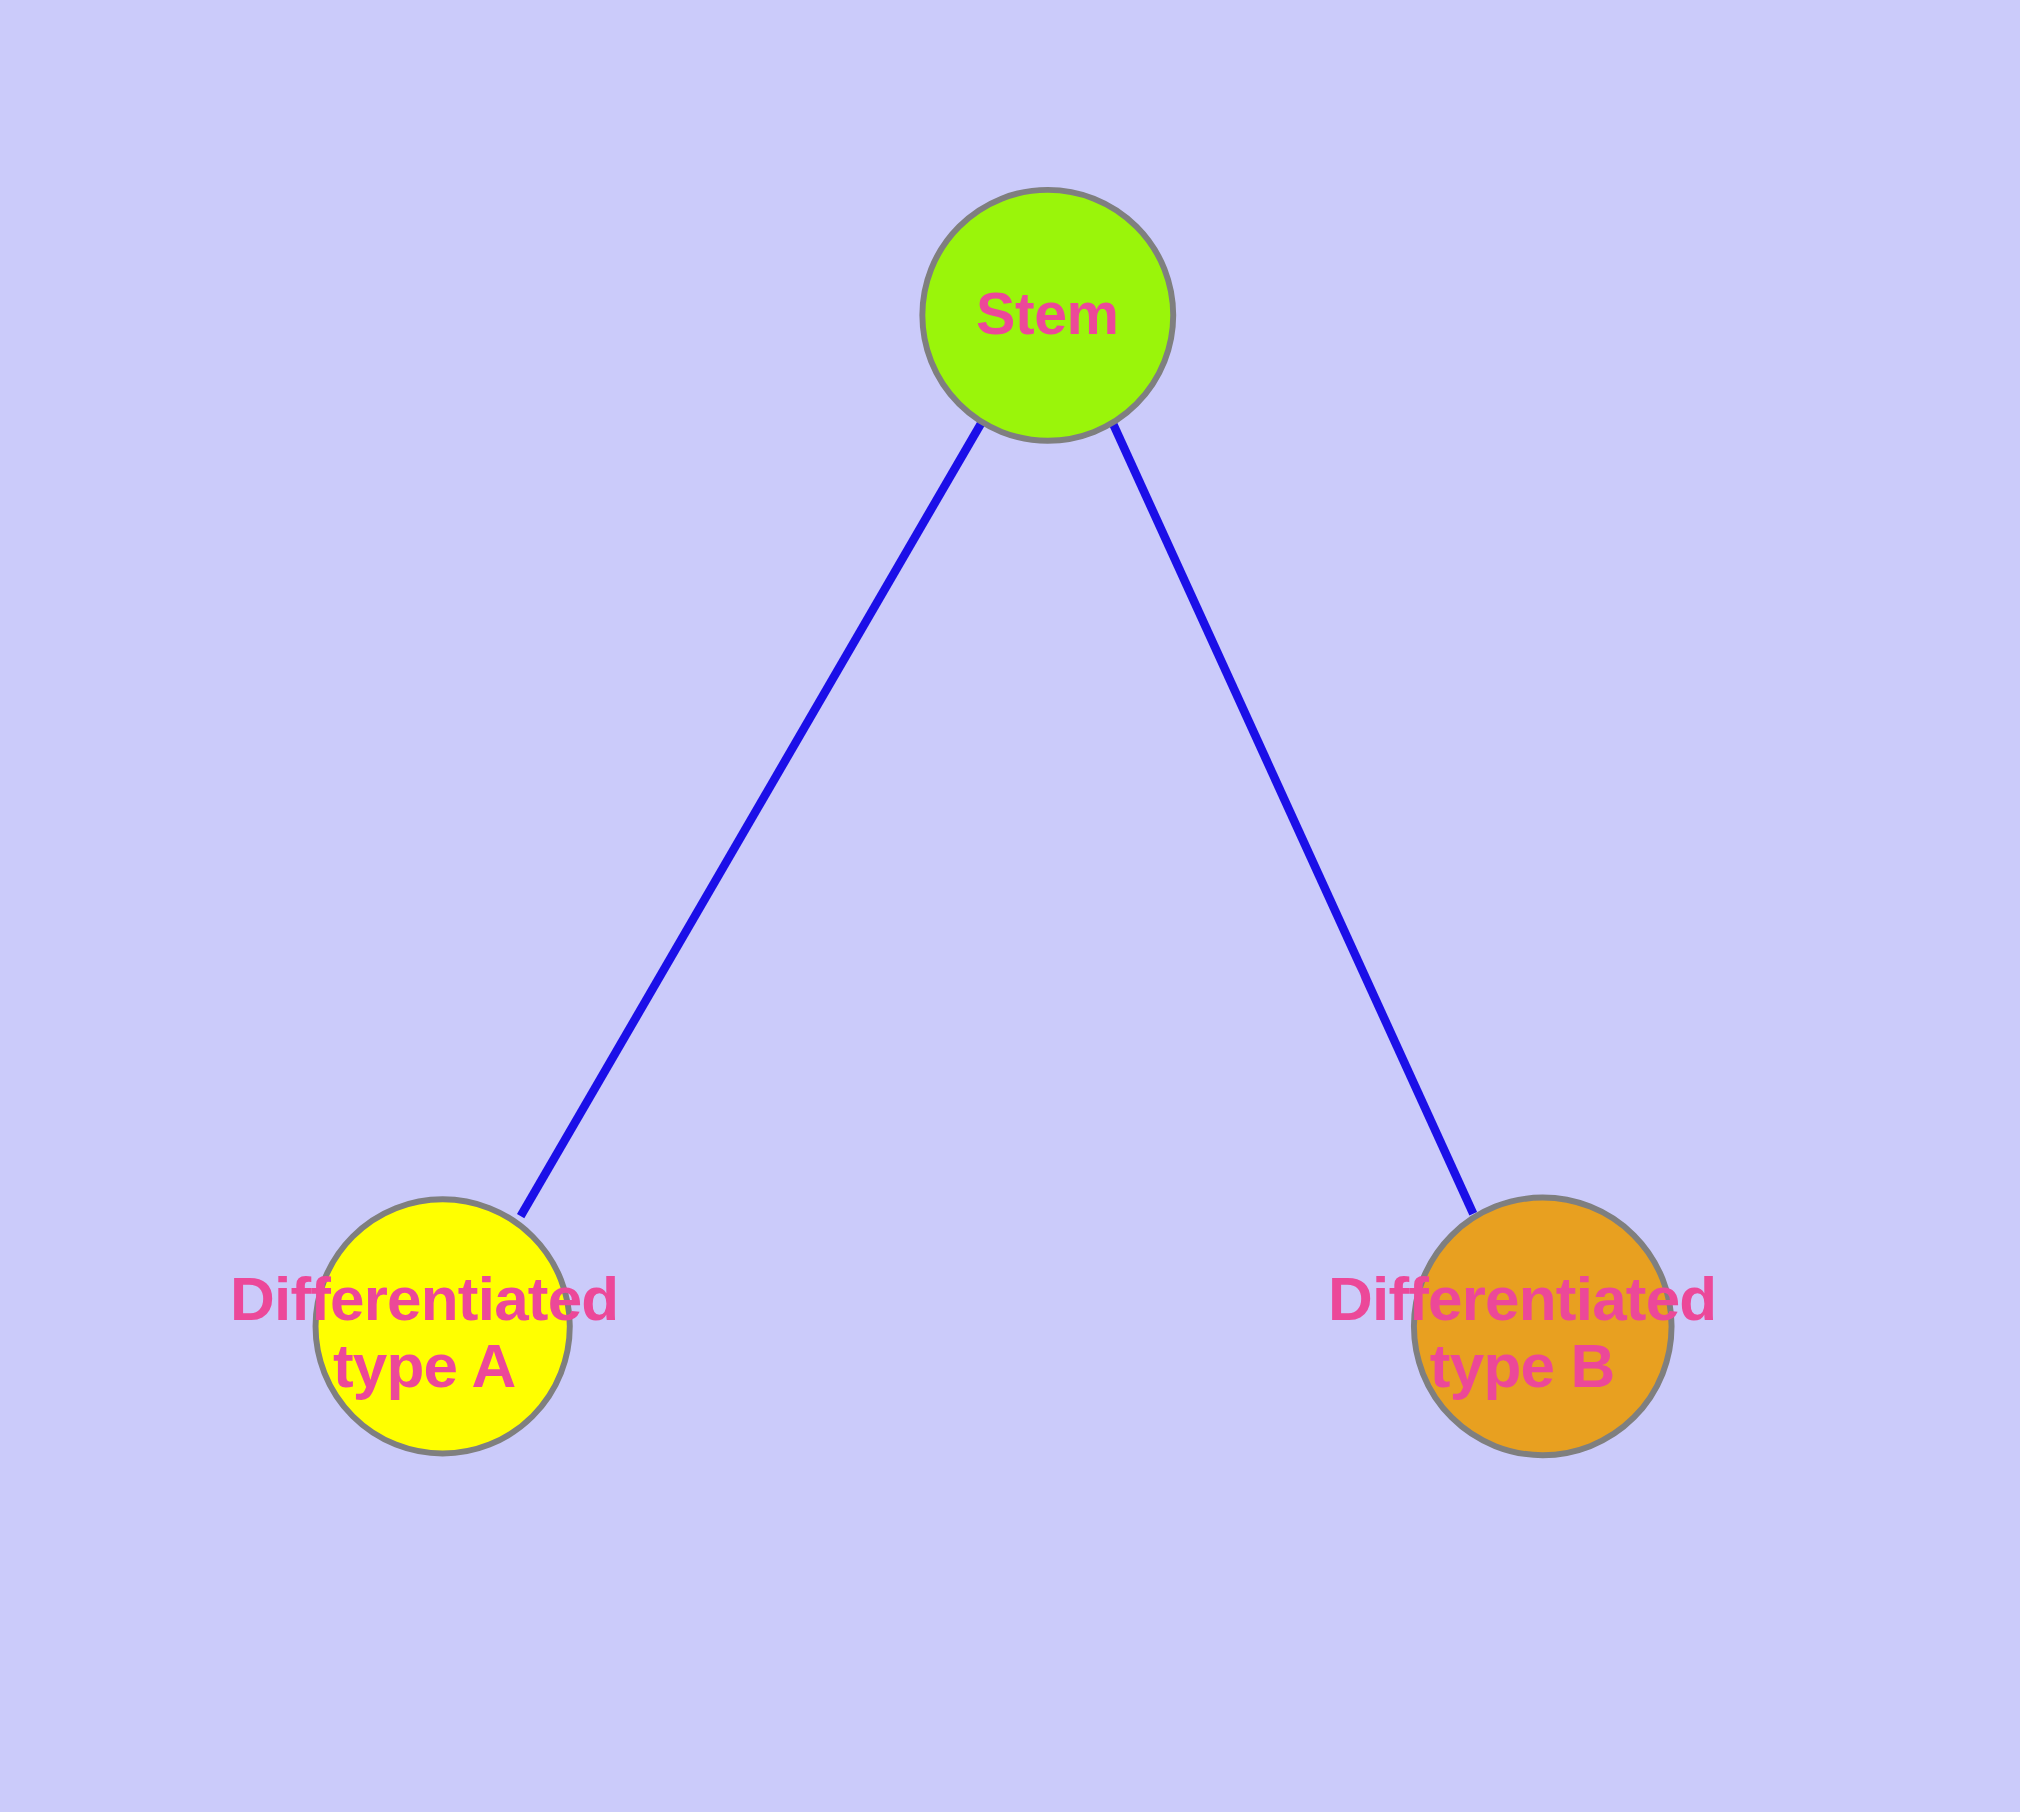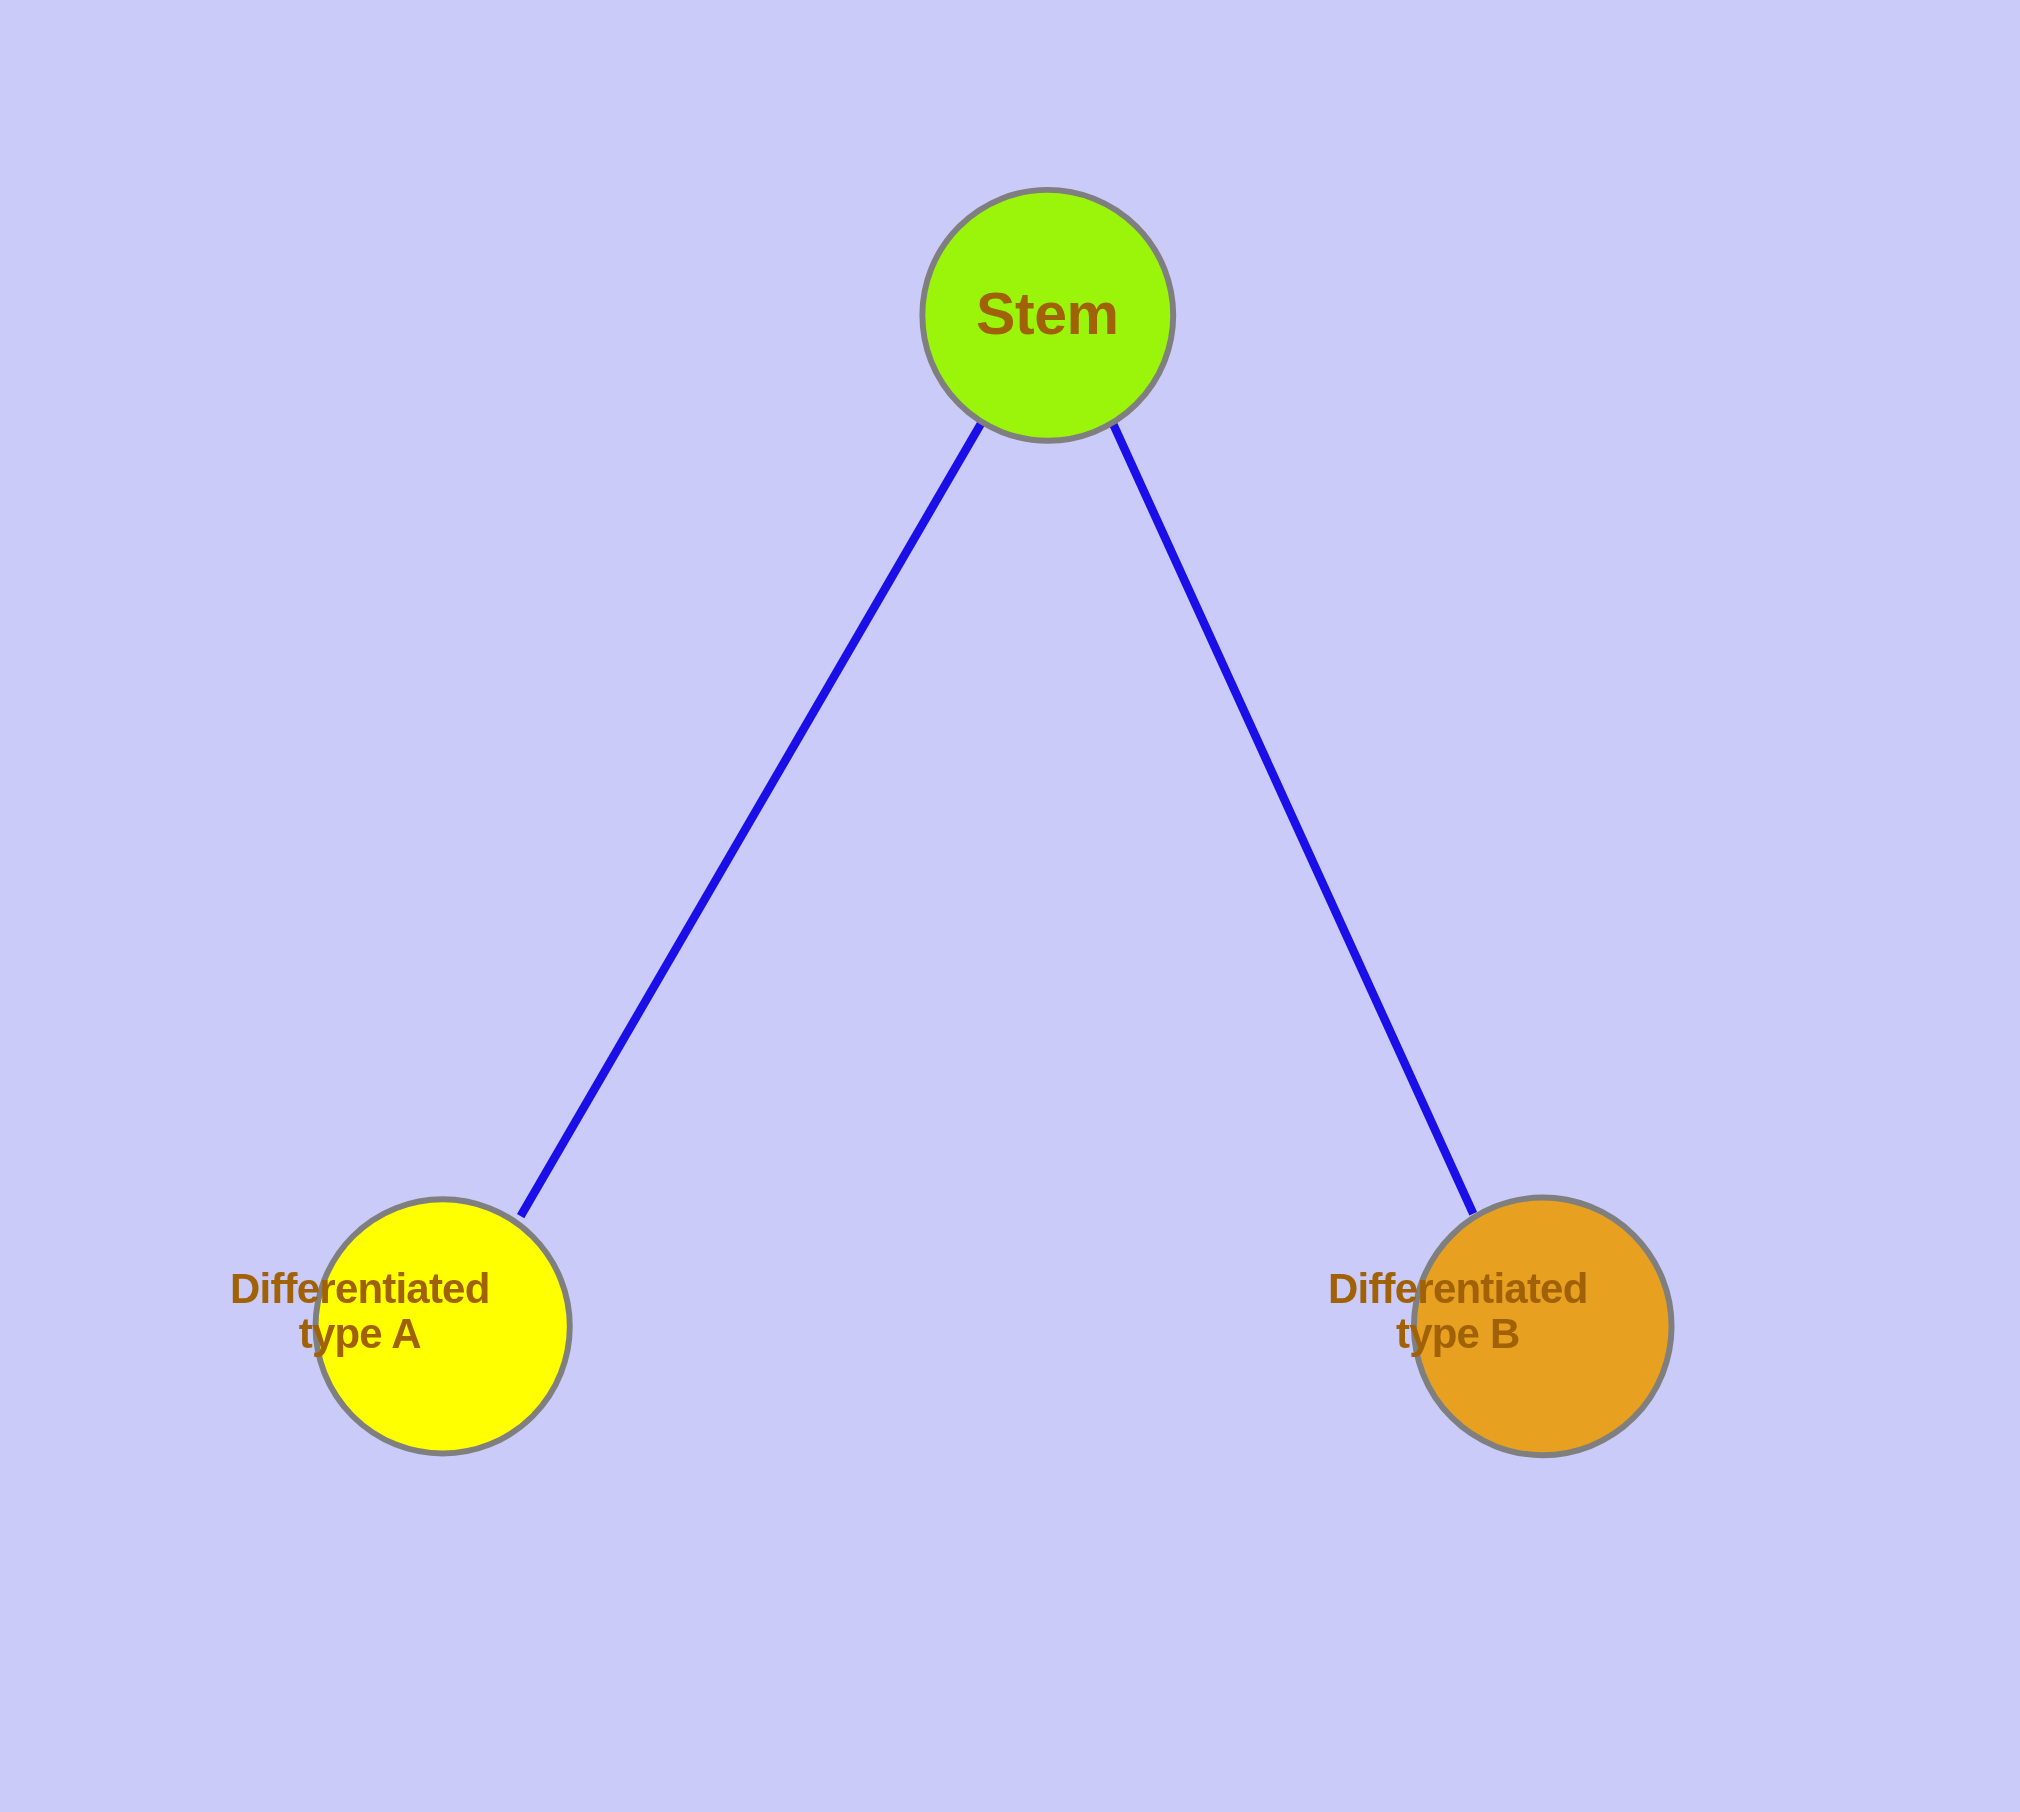--- a/index.html
+++ b/index.html
@@ -25,33 +25,33 @@
   #graph-svg {
     position: absolute;
     left: 0;
     top: 0;
     width: 2021px;
     height: 1812px;
   }
   .node-label {
     position: absolute;
     font-weight: bold;
-    color: #a16207;
+    color: #ec4899;
     text-align: center;
     line-height: 1.08;
     white-space: pre;
     pointer-events: none;
     -webkit-font-smoothing: antialiased;
   }
   .node-label.root {
     font-size: 59px;
     letter-spacing: -0.4px;
   }
   .node-label.leaf {
-    font-size: 42px;
+    font-size: 62px;
     letter-spacing: -0.8px;
   }
 </style>
 </head>
 <body>
 
 <div id="canvas" style="width: 2021px; height: 1812px;">
 
   <div id="bg-rect" style="background: rgb(203, 203, 250);"></div>
 

